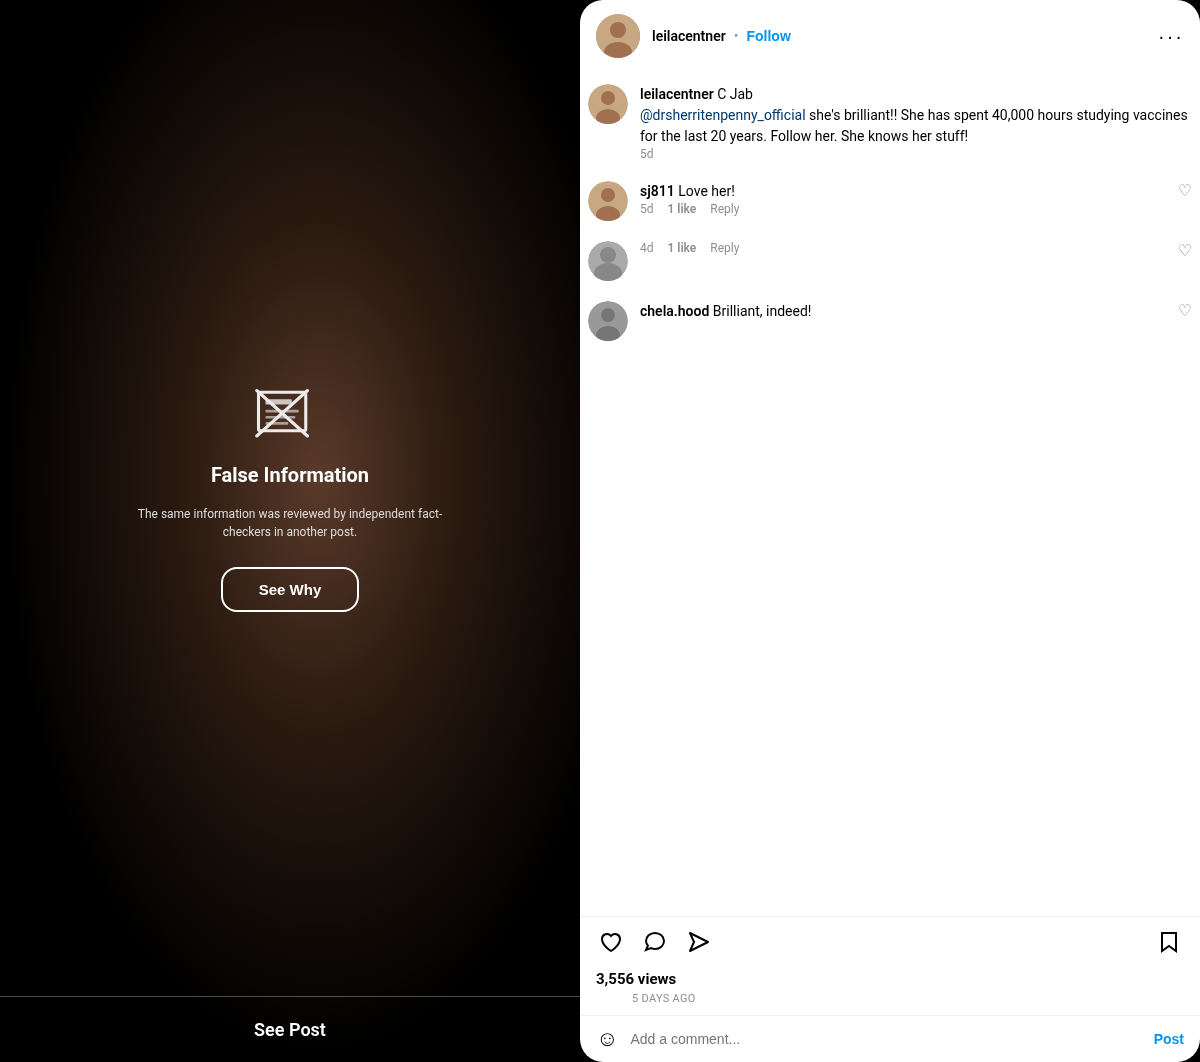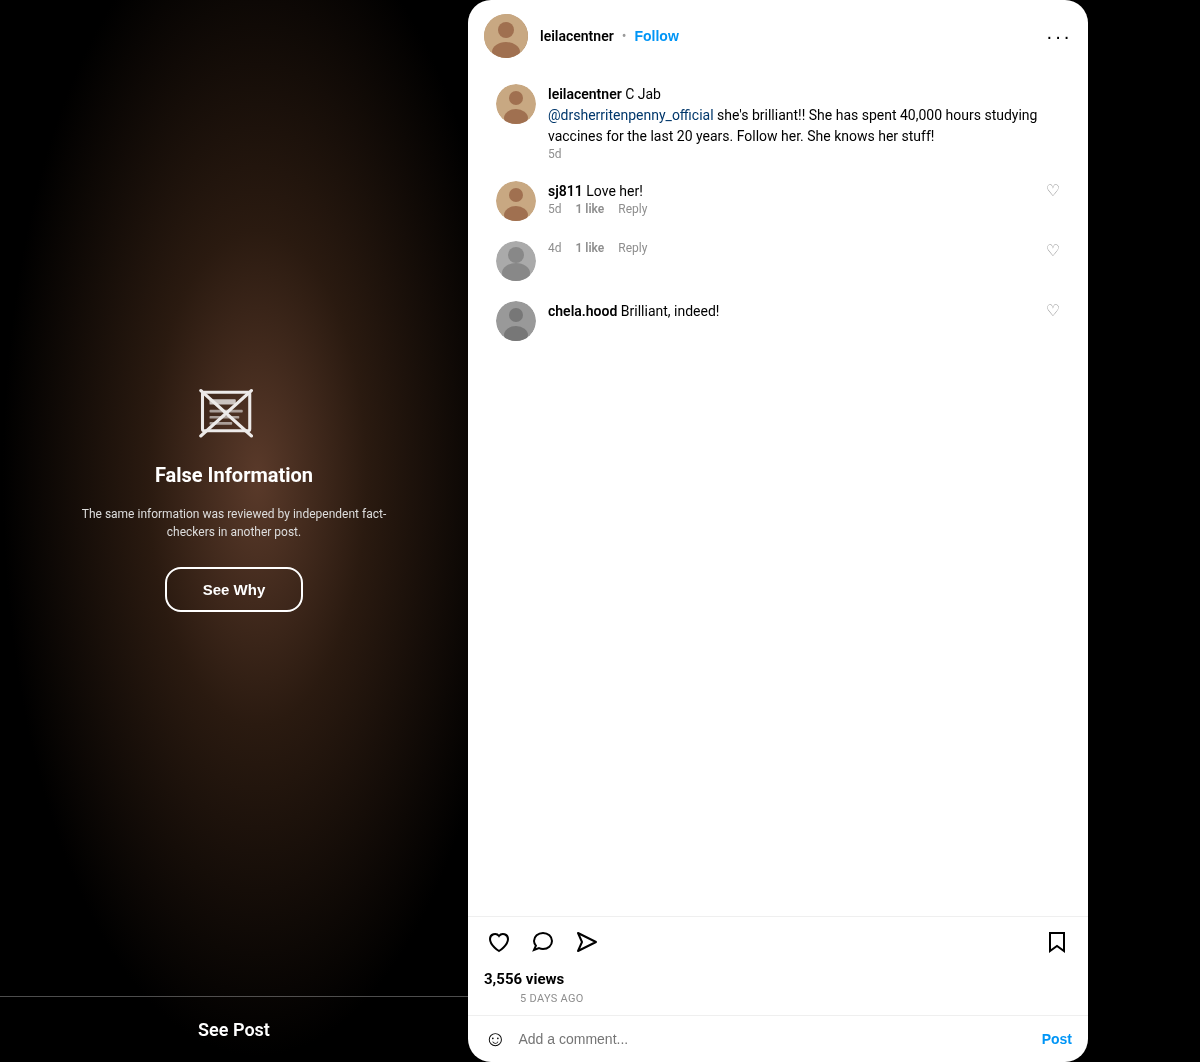--- a/index.html
+++ b/index.html
@@ -7,21 +7,21 @@
       font-family: -apple-system, BlinkMacSystemFont, 'Segoe UI', Roboto, Helvetica, Arial, sans-serif;
       display: flex;
       width: 1200px;
       height: 1062px;
       overflow: hidden;
       background: #000;
     }
 
     
     .left-panel {
-      width: 468px;
+      width: 580px;
       height: 1062px;
       background: radial-gradient(ellipse at 55% 45%, #5a3a2a 0%, #2a1a10 30%, #000 70%);
       display: flex;
       flex-direction: column;
       align-items: center;
       justify-content: space-between;
       position: relative;
     }
     .left-content {
       flex: 1;
@@ -142,21 +142,21 @@
       cursor: pointer;
       font-size: 20px;
       color: #000;
       letter-spacing: 2px;
     }
 
     
     .comments-section {
       flex: 1;
       overflow-y: auto;
-      padding: 12px 28px;
+      padding: 12px 8px;
     }
 
     .comment-item {
       display: flex;
       align-items: flex-start;
       margin-bottom: 20px;
       gap: 12px;
     }
     .comment-avatar {
       width: 40px;

